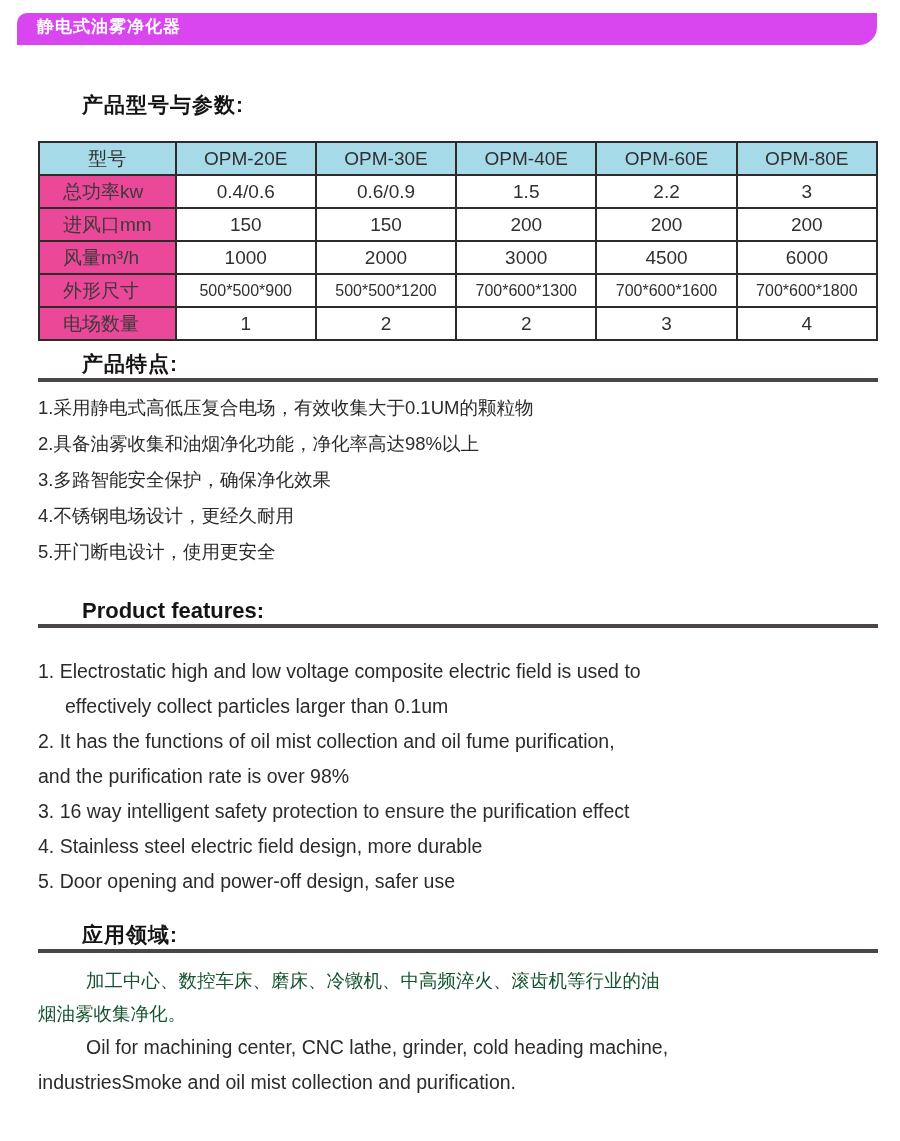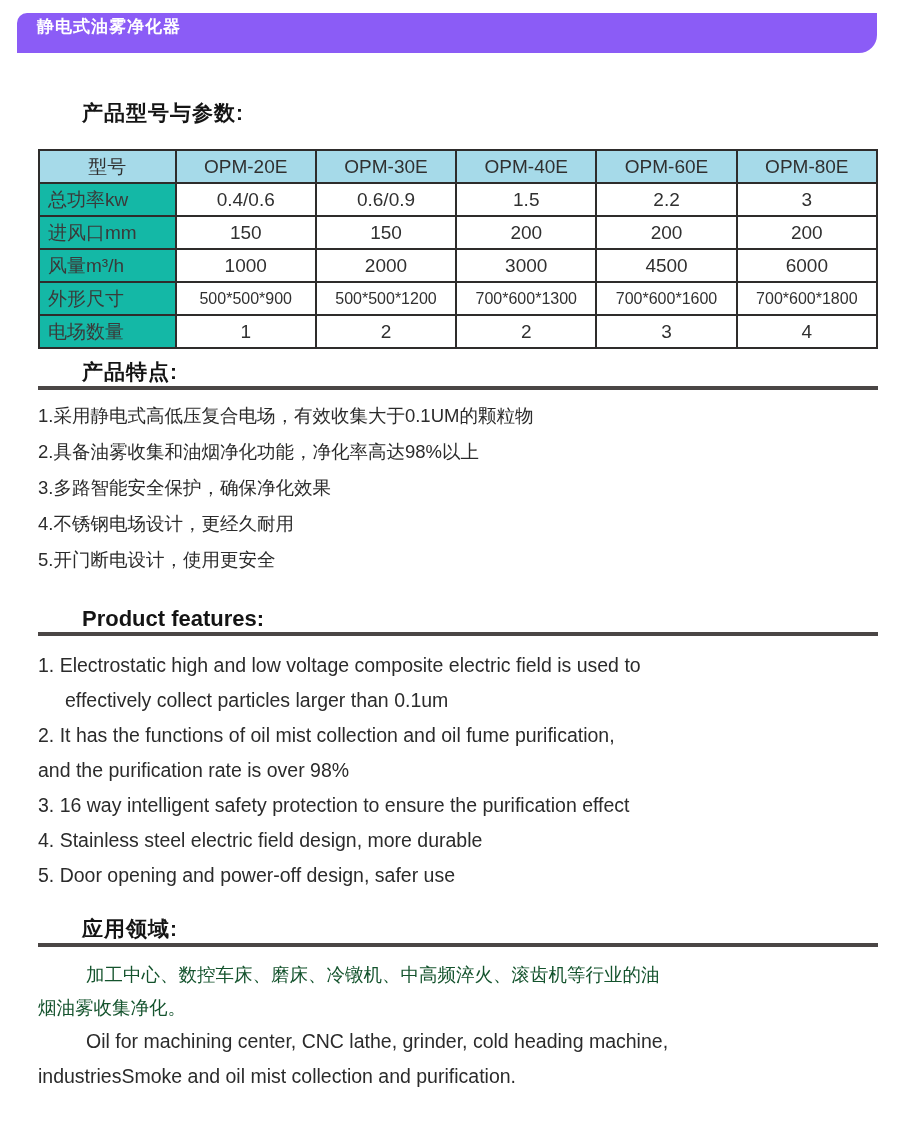--- a/index.html
+++ b/index.html
@@ -5,22 +5,22 @@
   * { margin: 0; padding: 0; box-sizing: border-box; }
   html, body { background: #ffffff; }
   body {
     width: 900px; height: 1141px;
     font-family: "Liberation Sans", "DejaVu Sans", sans-serif;
     color: #2b2b2b;
     overflow: hidden;
   }
   .top-bar {
     margin: 13px 23px 0 17px;
-    height: 40px;
-    background: #8b5cf6;
+    height: 32px;
+    background: #d946ef;
     border-radius: 10px 0 18px 0;
     color: #ffffff;
     font-size: 17px;
     font-weight: bold;
     line-height: 28px;
     padding-left: 20px;
     letter-spacing: 1px;
   }
   .content { margin: 0 22px 0 38px; }
 
@@ -53,34 +53,34 @@
     font-size: 19px;
     font-weight: normal;
     text-align: center;
     vertical-align: middle;
     color: #303030;
     white-space: nowrap;
     overflow: hidden;
   }
   table.params th { background: #a6dae9; }
   table.params td.rowlabel {
-    background: #14b8a6;
+    background: #ec4899;
     text-align: left;
-    padding-left: 8px;
+    padding-left: 23px;
     color: #3a3a3a;
   }
   table.params tr.dims td:not(.rowlabel) { font-size: 16px; letter-spacing: 0; }
 
   .feature-list-cn { margin-top: 8px; }
   .feature-list-cn .line {
     font-size: 18.5px;
     line-height: 36px;
     color: #2b2b2b;
   }
-  .feature-list-en { margin-top: 12px; }
+  .feature-list-en { margin-top: 26px; }
   .feature-list-en .line {
     font-size: 19.5px;
     line-height: 35px;
     color: #2b2b2b;
   }
   .feature-list-en .line.indent { margin-left: 27px; }
 
   .app-cn { margin-top: 11px; }
   .app-cn .line { font-size: 18.5px; line-height: 33px; color: #14532d; }
   .app-en .line { font-size: 19.5px; line-height: 35px; color: #2b2b2b; }

